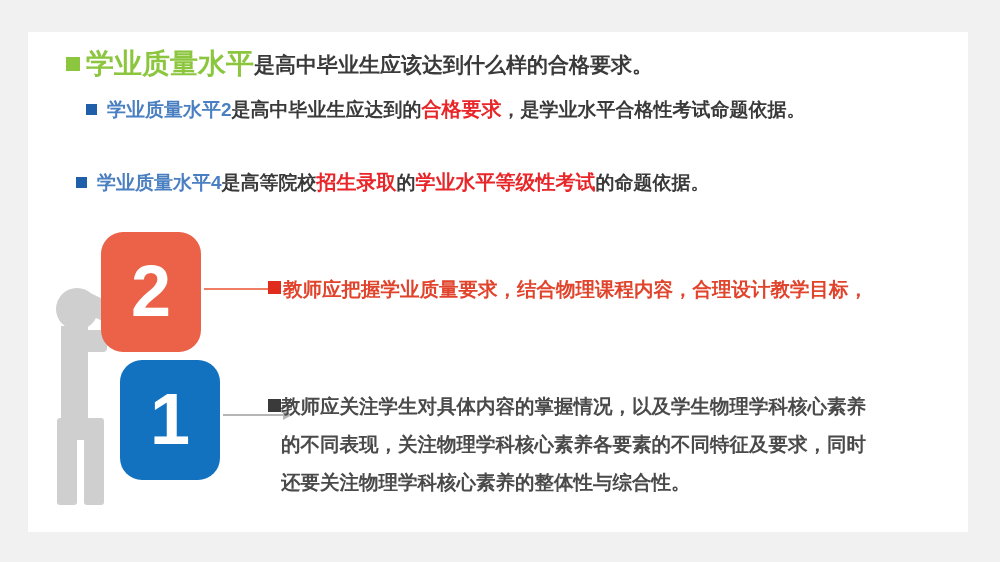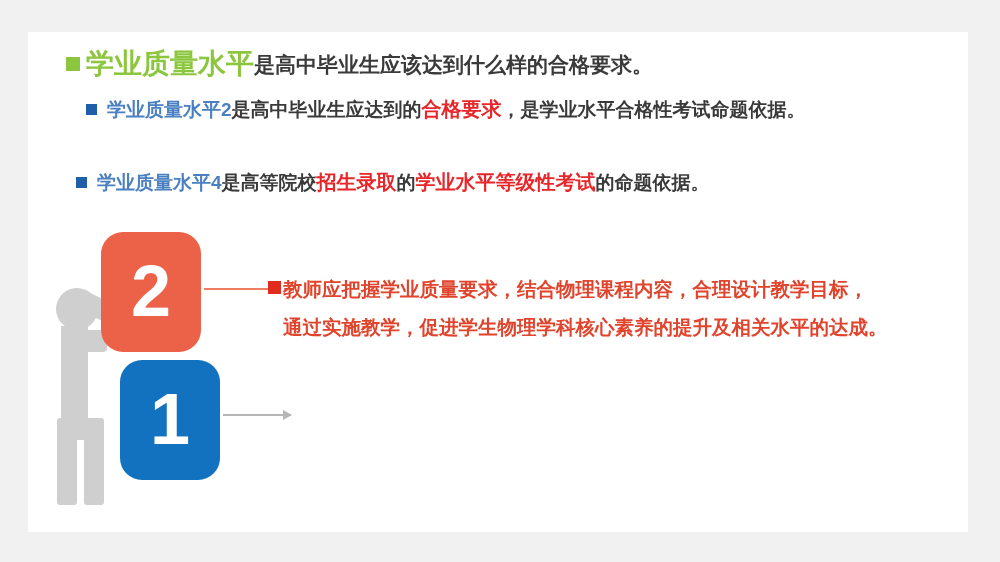--- a/index.html
+++ b/index.html
@@ -284,19 +284,26 @@
     </div>
     <div class="arrow arrow-gray">
       <div class="arrow-line"></div>
       <div class="arrow-head"></div>
     </div>
 
     <div class="para para-red">
       <span class="marker marker-red"></span>
       <div class="lines">
         <div class="pline pline-red">教师应把握学业质量要求，结合物理课程内容，合理设计教学目标，</div>
-        <div class="pline pline-red">通过实施教学，促进学生物理学科核心素养的提升及相关水平的达成。</div>
-      </div>
-    </div>
-
+      </div>
+    </div>
+
+    <div class="para para-gray">
+      <span class="marker marker-gray"></span>
+      <div class="lines">
+        <div class="pline pline-gray">教师应关注学生对具体内容的掌握情况，以及学生物理学科核心素养</div>
+        <div class="pline pline-gray">的不同表现，关注物理学科核心素养各要素的不同特征及要求，同时</div>
+        <div class="pline pline-gray">还要关注物理学科核心素养的整体性与综合性。</div>
+      </div>
+    </div>
 
   </div>
 </div>
 
 </body></html>

